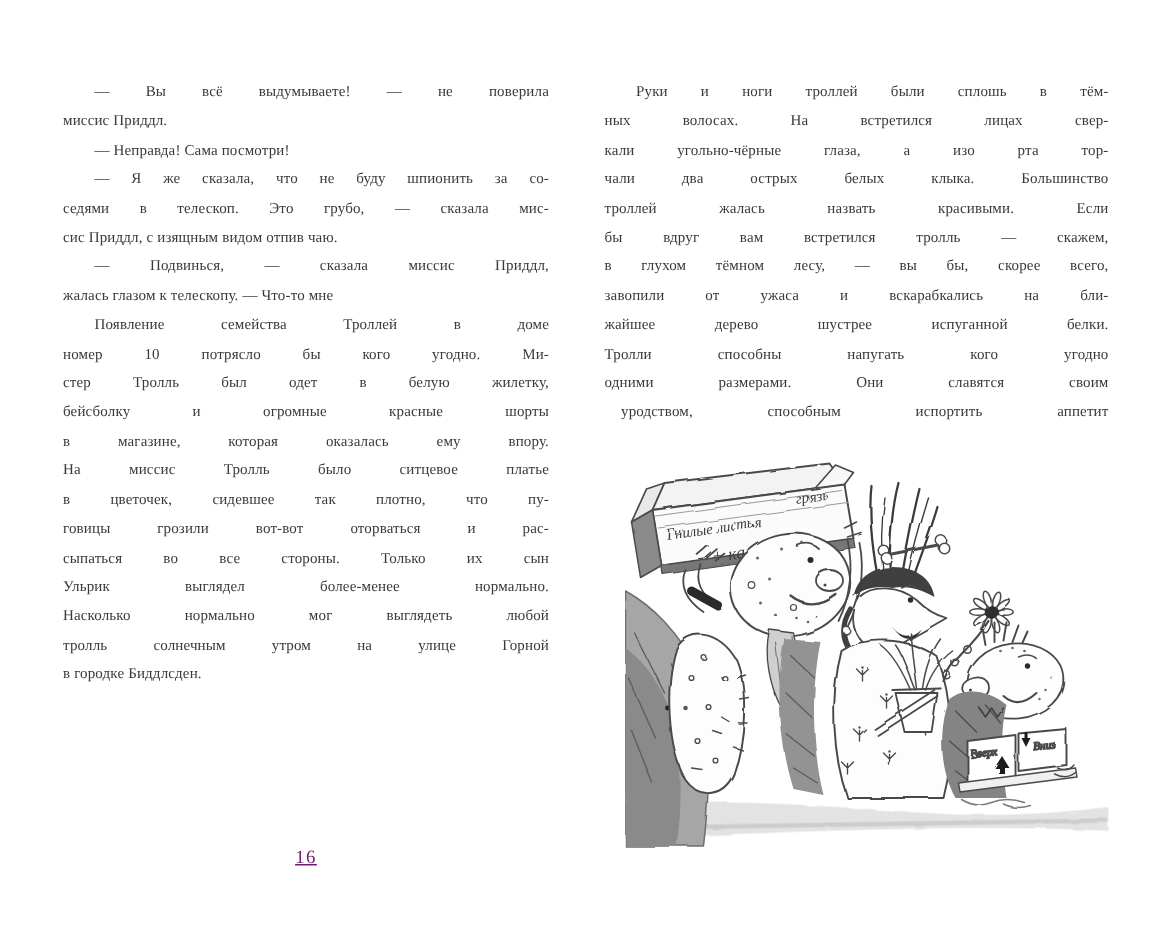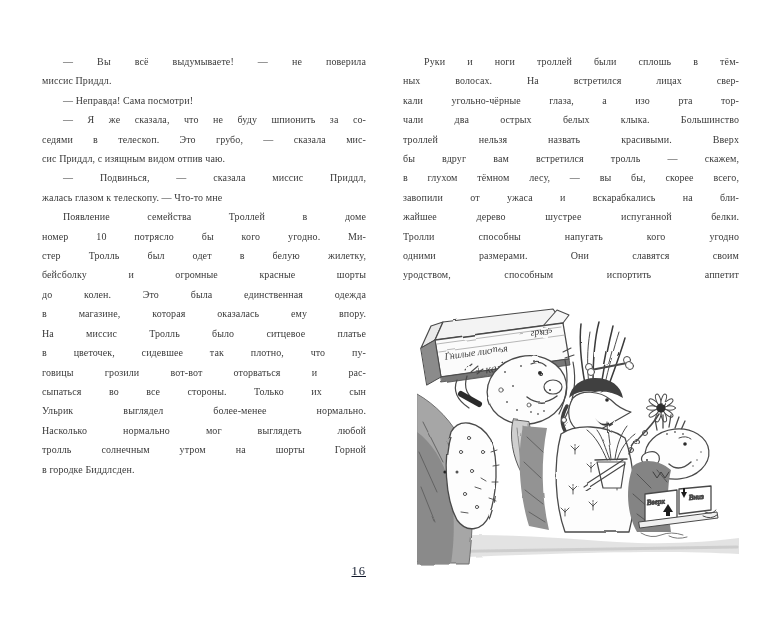--- a/index.html
+++ b/index.html
@@ -20,28 +20,28 @@
   }
   #left-col  { left: 42px;  width: 324px; }
   #right-col { left: 403px; width: 336px; }
   .line {
     text-align: justify;
     text-align-last: justify;
     -moz-text-align-last: justify;
     white-space: normal;
   }
   .para .line:last-child { text-align-last: left; -moz-text-align-last: left; }
-  .para.cont .line:last-child { text-align-last: justify; -moz-text-align-last: justify; }
+  .para.cont .line:last-child { text-align-last: justify; margin-left: 11px; -moz-text-align-last: justify; }
   .line.first { text-indent: 21px; }
   .page-number {
     position: absolute;
     left: 42px; width: 324px; top: 564px;
-    text-align: right;
+    text-align: center;
     font-size: 12.5px;
-    color: #0f172a;
+    color: #701a75;
     letter-spacing: 1px;
     text-decoration: underline;
   }
   .illustration {
     position: absolute;
     left: 417px; top: 302px;
     width: 322px; height: 266px;
   }
   .illustration svg { display:block; width:100%; height:100%; }
   .sketch-label {
@@ -70,42 +70,41 @@
       </div>
       <div class="para">
         <div class="line first">— Подвинься, — сказала миссис Приддл,</div>
         <div class="line">жалась глазом к телескопу. — Что-то мне</div>
       </div>
       <div class="para">
         <div class="line first">Появление семейства Троллей в доме</div>
         <div class="line">номер 10 потрясло бы кого угодно. Ми-</div>
         <div class="line">стер Тролль был одет в белую жилетку,</div>
         <div class="line">бейсболку и огромные красные шорты</div>
-        <div class="line">до колен. Это была единственная одежда</div>
         <div class="line">в магазине, которая оказалась ему впору.</div>
         <div class="line">На миссис Тролль было ситцевое платье</div>
         <div class="line">в цветочек, сидевшее так плотно, что пу-</div>
         <div class="line">говицы грозили вот-вот оторваться и рас-</div>
         <div class="line">сыпаться во все стороны. Только их сын</div>
         <div class="line">Ульрик выглядел более-менее нормально.</div>
         <div class="line">Насколько нормально мог выглядеть любой</div>
-        <div class="line">тролль солнечным утром на шорты Горной</div>
+        <div class="line">тролль солнечным утром на улице Горной</div>
         <div class="line">в городке Биддлсден.</div>
       </div>
     </div>
 
   <div class="page-number">16</div>
 
   <div class="text-col" id="right-col">
       <div class="para cont">
         <div class="line first">Руки и ноги троллей были сплошь в тём-</div>
         <div class="line">ных волосах. На встретился лицах свер-</div>
         <div class="line">кали угольно-чёрные глаза, а изо рта тор-</div>
         <div class="line">чали два острых белых клыка. Большинство</div>
-        <div class="line">троллей нельзя назвать красивыми. Вверх</div>
+        <div class="line">троллей жалась назвать красивыми. Если</div>
         <div class="line">бы вдруг вам встретился тролль — скажем,</div>
         <div class="line">в глухом тёмном лесу, — вы бы, скорее всего,</div>
         <div class="line">завопили от ужаса и вскарабкались на бли-</div>
         <div class="line">жайшее дерево шустрее испуганной белки.</div>
         <div class="line">Тролли способны напугать кого угодно</div>
         <div class="line">одними размерами. Они славятся своим</div>
         <div class="line">уродством, способным испортить аппетит</div>
       </div>
     </div>
 

